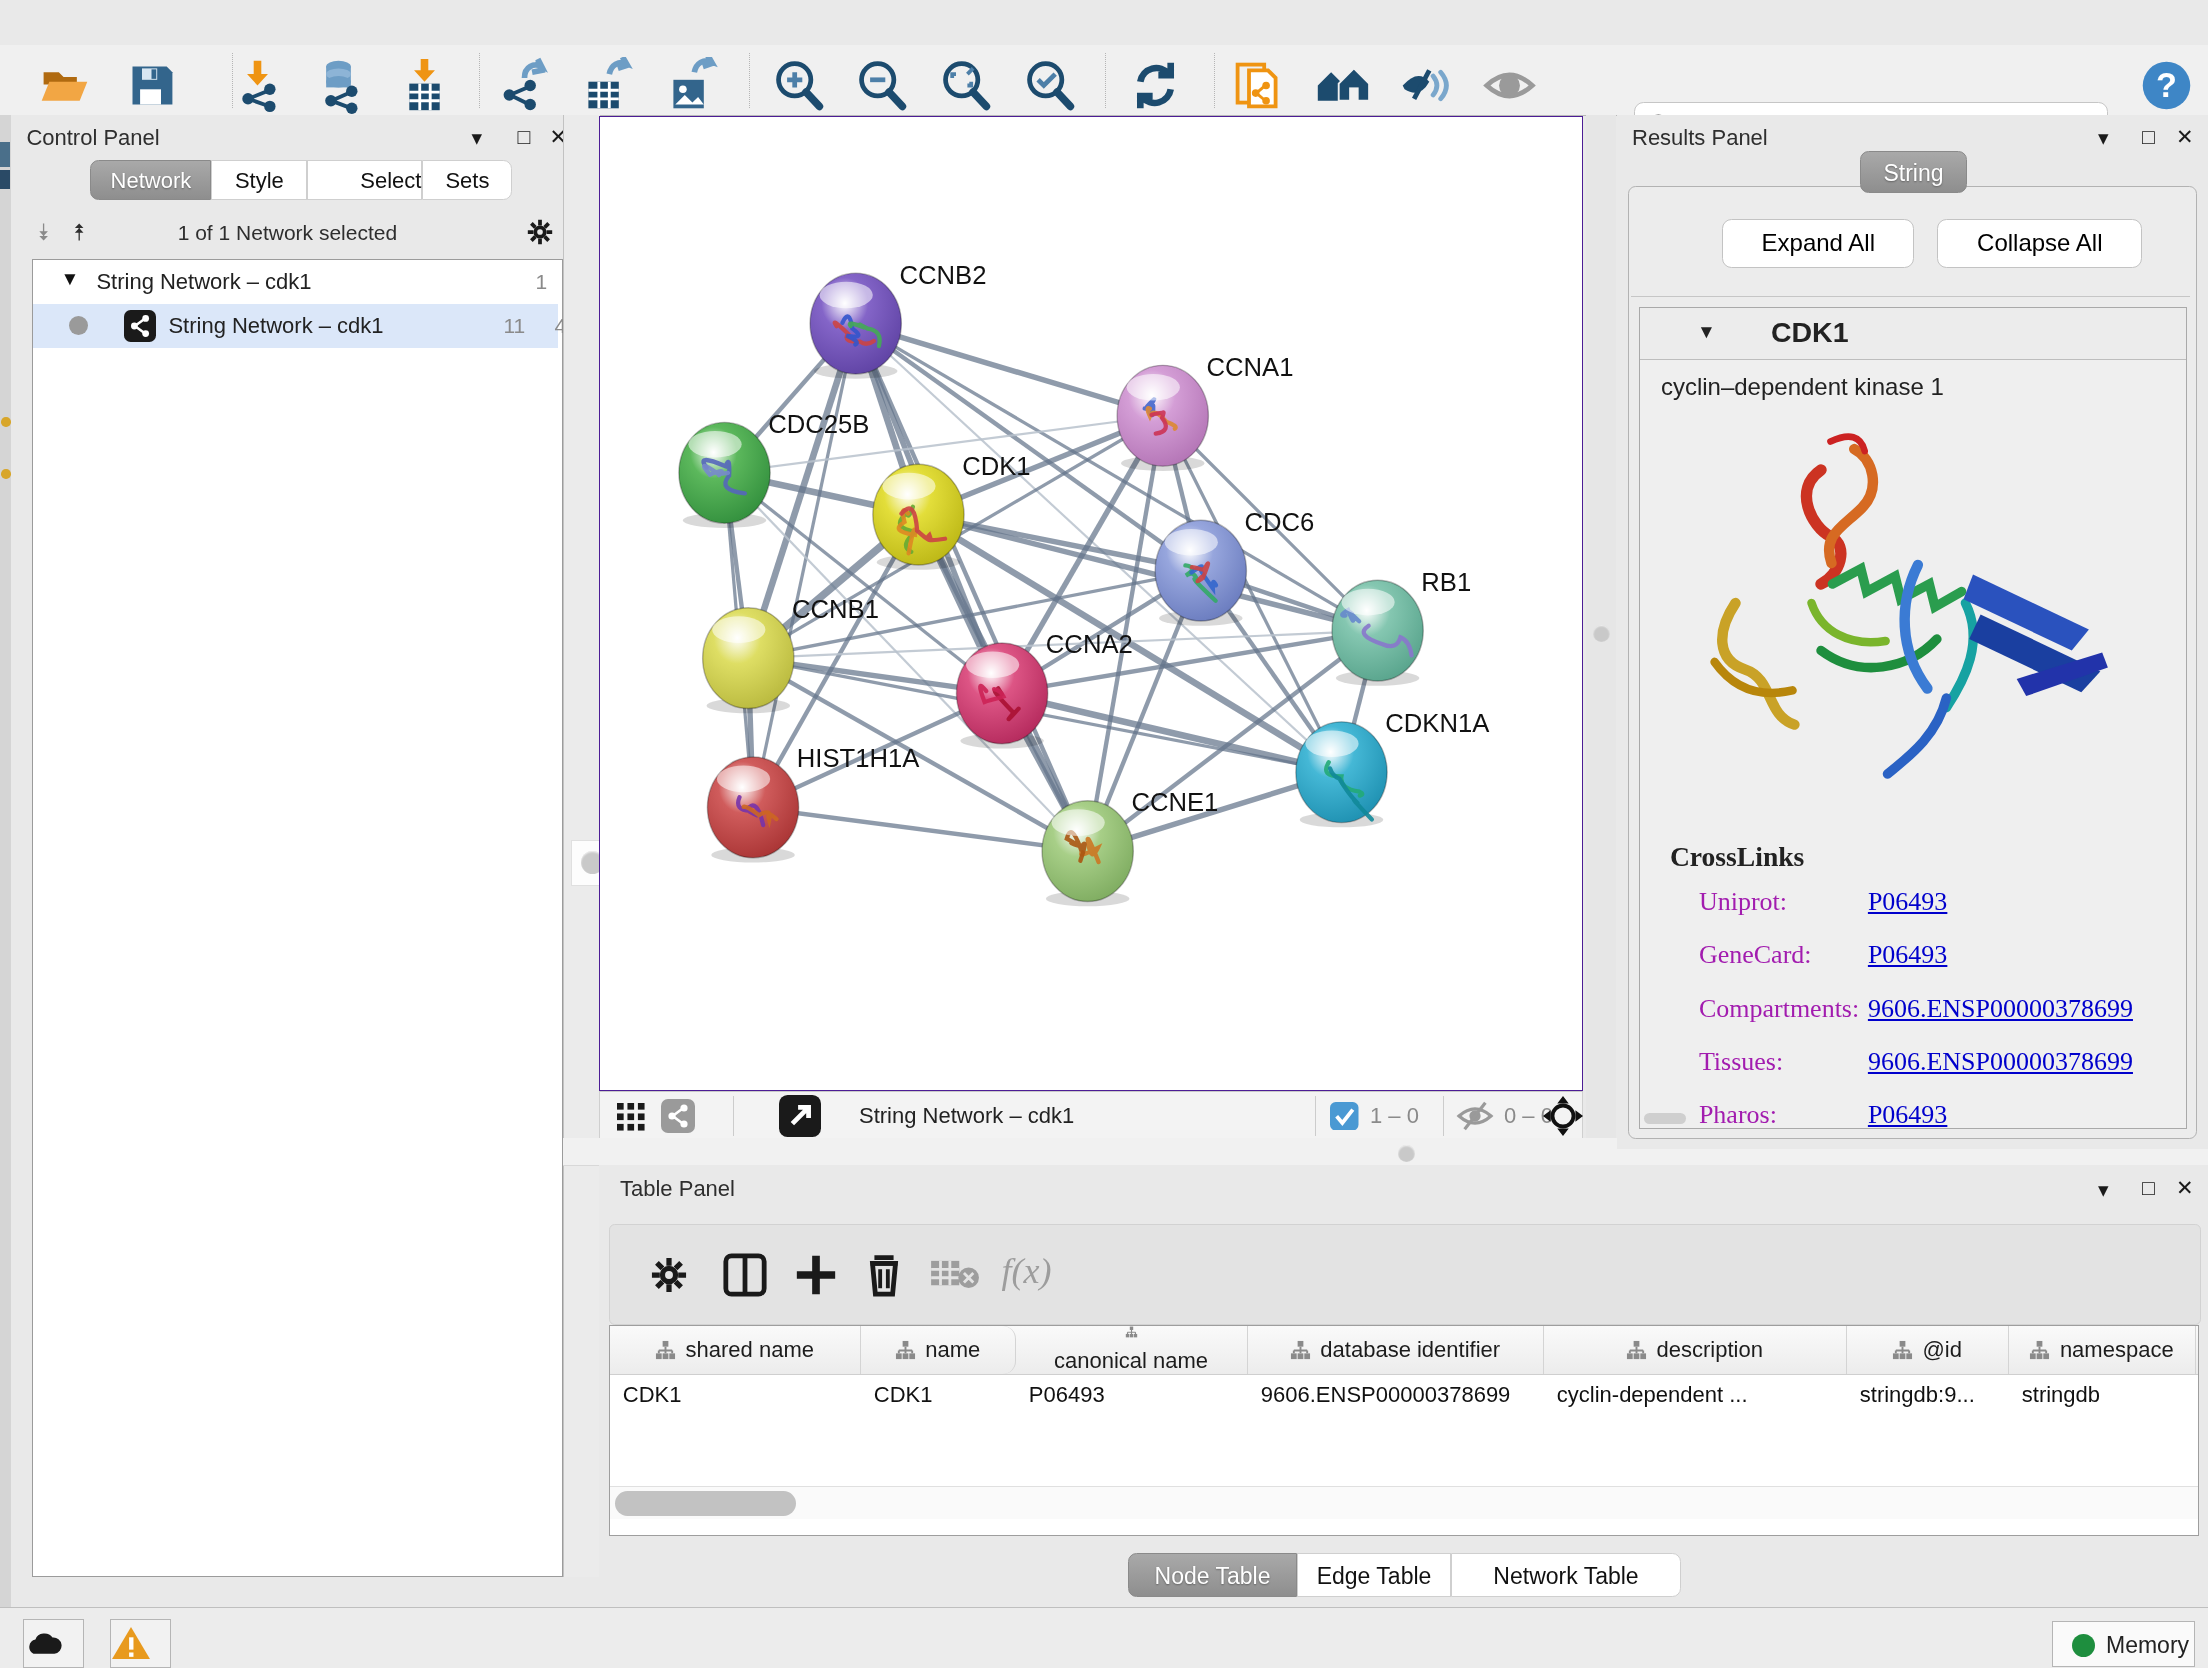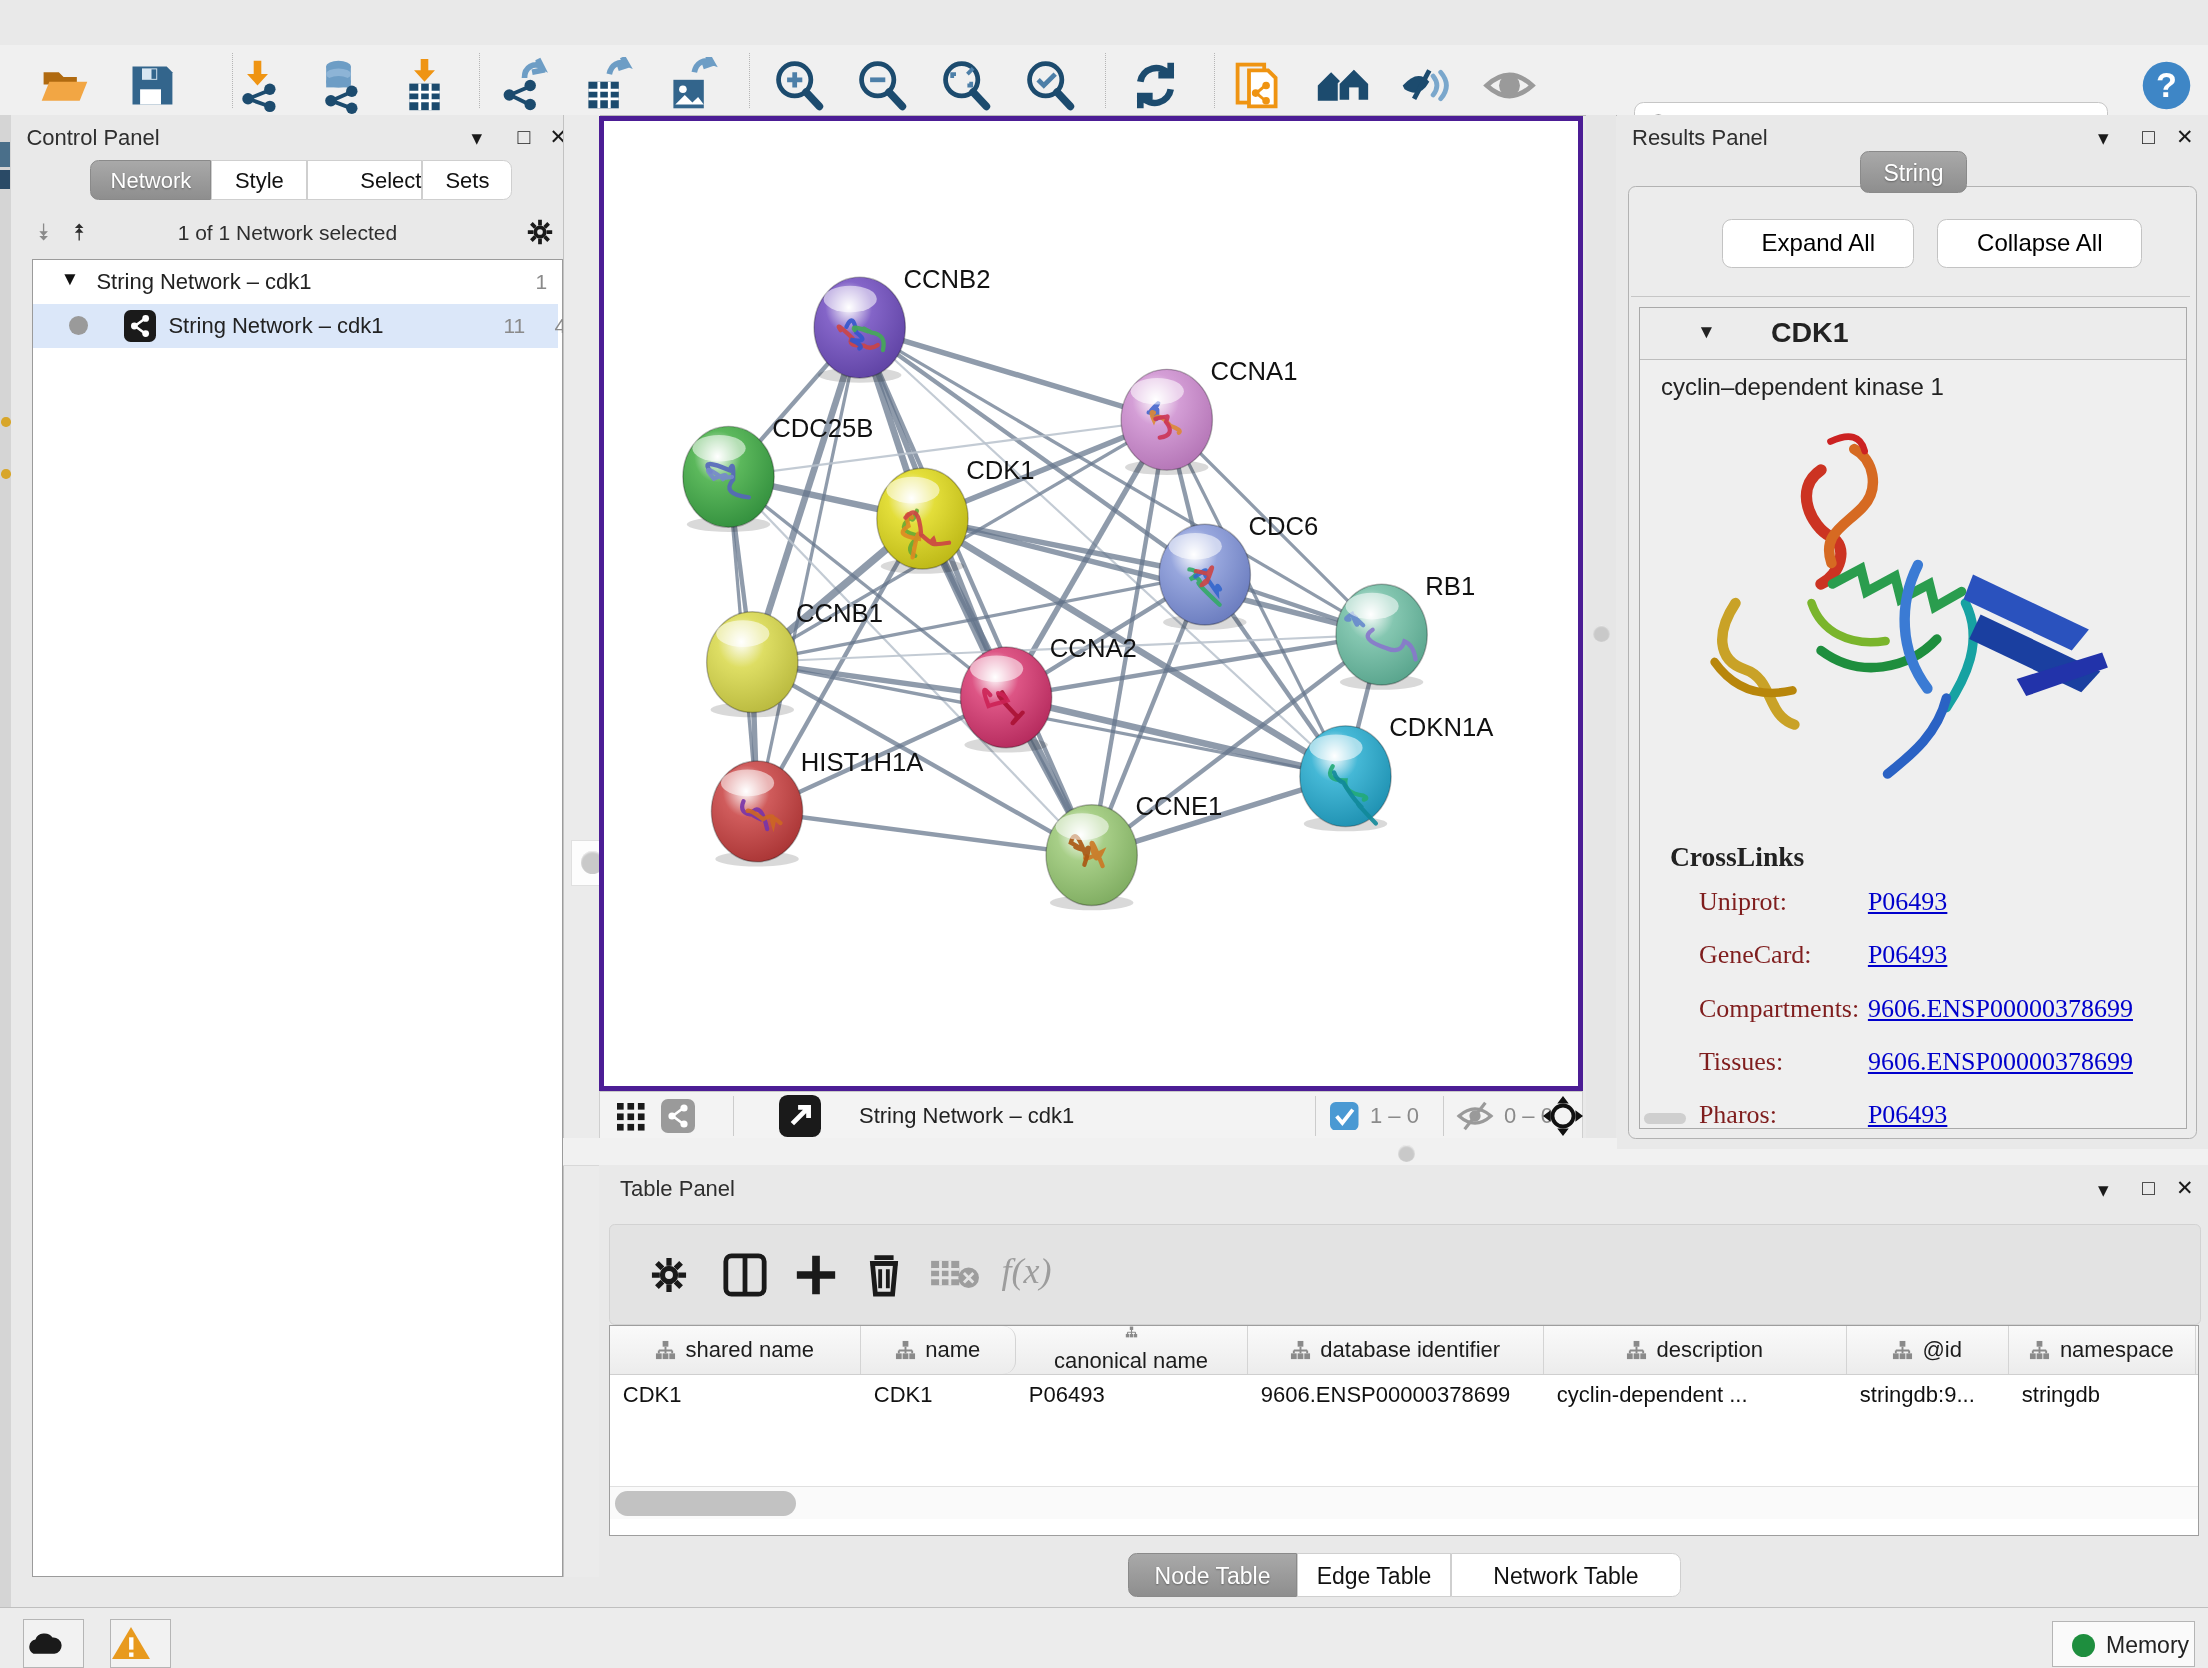--- a/index.html
+++ b/index.html
@@ -27,37 +27,37 @@
   
   #cp{left:11.4px;top:115px;width:552px;height:1462px;background:#e9e9e9;}
   .seg{position:absolute;top:0;height:40px;line-height:40px;text-align:center;font-size:22px;
     background:#fff;border:1px solid #cfcfcf;color:#111;box-sizing:border-box;}
   .seg.sel{background:linear-gradient(#a9a9a9,#8e8e8e);color:#fff;border-color:#8a8a8a;
     text-shadow:0 1px 1.9px rgba(0,0,0,.35);}
   #cp-list{left:21px;top:144px;width:529px;height:1316px;background:#fff;border:1.9px solid #9b9b9b;}
   .tree-row{position:absolute;left:0;width:525px;height:44px;}
   .count{position:absolute;color:#8a8a8a;font-size:21px;top:9.5px;}
   
-  #net-wrap{left:599px;top:116px;width:984px;height:975px;background:#fff;border:5px solid #4c1d95;box-sizing:border-box;}
+  #net-wrap{left:599px;top:116px;width:984px;height:975px;background:#fff;border:1px solid #4c1d95;box-sizing:border-box;}
   #net-bar{left:599px;top:1091px;width:984px;height:48px;background:#f3f3f3;border-top:1px solid #c9c9c9;
     border-left:1px solid #cfcfcf;border-right:1px solid #cfcfcf;box-sizing:border-box;}
   .nb-sep{top:3.8px;width:0;height:40px;border-left:1px solid #cccccc;}
   
   #vsplit{left:563px;top:115px;width:36px;height:1462px;background:#ebebeb;border-left:1px solid #c2c2c2;}
   #hsplit{left:563px;top:1138px;width:1645px;height:27px;background:#f1f1f1;border-bottom:1px solid #d8d8d8;}
   .grip{border-radius:50%;background:#c9c9c9;box-shadow:inset 0 1px 1.9px rgba(255,255,255,.8);}
   
   #rp{left:1617px;top:115px;width:592px;height:1034px;background:#e9e9e9;}
   #rp-box{left:11.4px;top:71px;width:567px;height:951px;border:1.9px solid #b2b2b2;border-radius:7.6px;background:#ececec;}
   #rp-btnrow{left:1.9px;top:1.9px;width:559px;height:107px;border-bottom:1.9px solid #c6c6c6;}
   .rp-btn{position:absolute;top:30px;height:49px;background:#fff;border:1px solid #c3c3c3;border-radius:9.5px;
     font-size:24px;text-align:center;box-sizing:border-box;}
   #rp-inner{left:9.5px;top:120px;width:546px;height:820px;border:1.9px solid #a9a9a9;background:#efefef;}
   #cdk1-row{left:0;top:0;width:100%;height:51px;border-bottom:1.9px solid #bdbdbd;background:#ececec;}
-  .xl-label{font-family:"Liberation Serif",serif;font-size:26px;color:#7f1d1d;}
+  .xl-label{font-family:"Liberation Serif",serif;font-size:26px;color:#a21caf;}
   .xl-value{font-family:"Liberation Serif",serif;font-size:26px;color:#0000cc;text-decoration:underline;}
   
   #tp{left:599px;top:1165px;width:1609px;height:438px;background:#e9e9e9;}
   #tp-toolcard{left:9.5px;top:59px;width:1590px;height:99px;background:#e3e3e3;border:1px solid #d2d2d2;
     border-radius:5.7px;}
   #tbl{left:9.5px;top:160px;width:1590px;height:211px;background:#fff;border:1.9px solid #9e9e9e;box-sizing:border-box;}
   #tbl-head{left:0;top:0;width:100%;height:48px;background:linear-gradient(#fafafa,#ececec);
     border-bottom:1.9px solid #cfcfcf;display:flex;}
   .th{display:flex;align-items:center;justify-content:center;gap:9.5px;border-right:1px solid #d4d4d4;
     font-size:22px;color:#1c1c1c;box-sizing:border-box;overflow:hidden;white-space:nowrap;}

